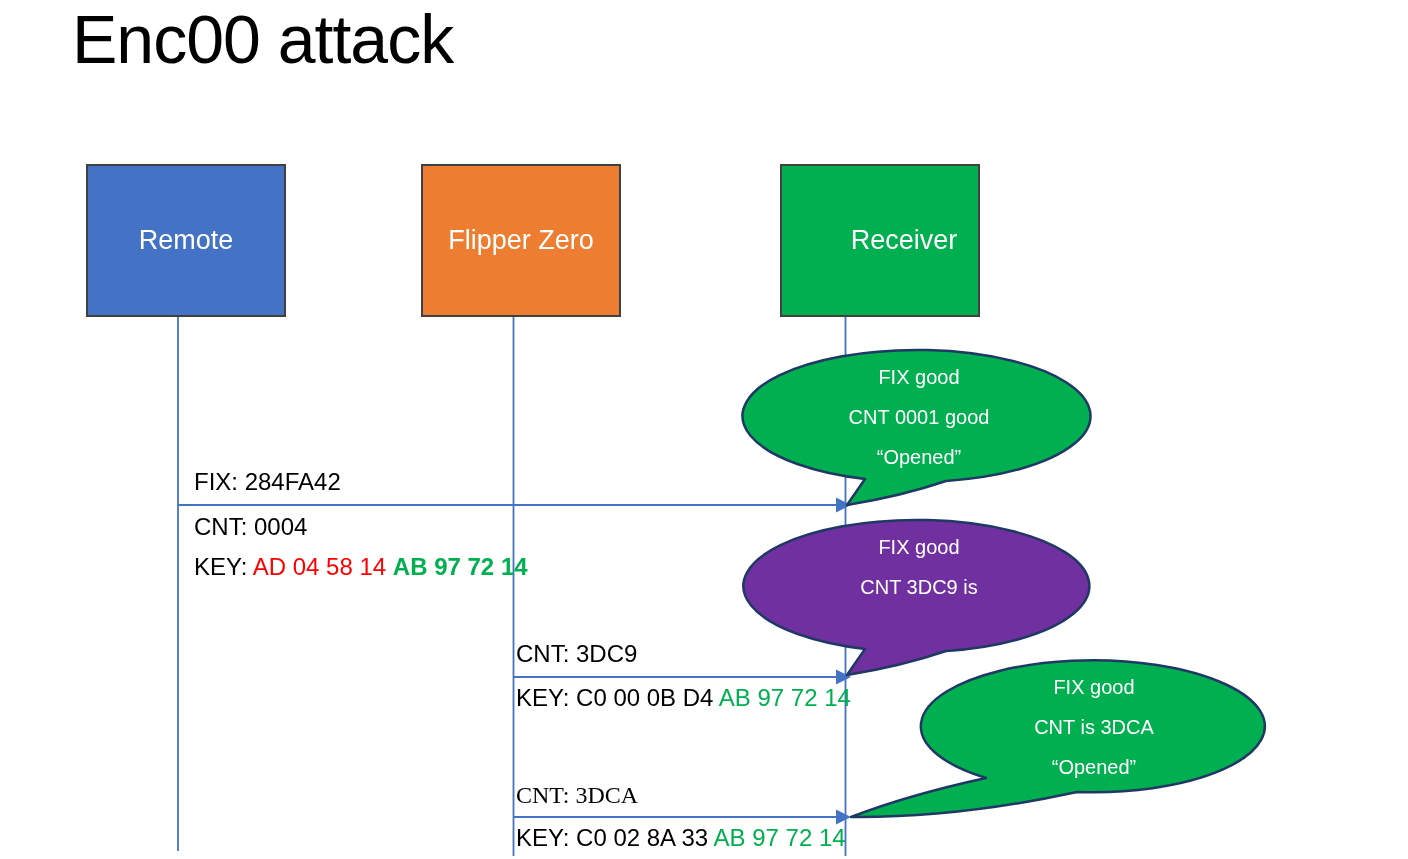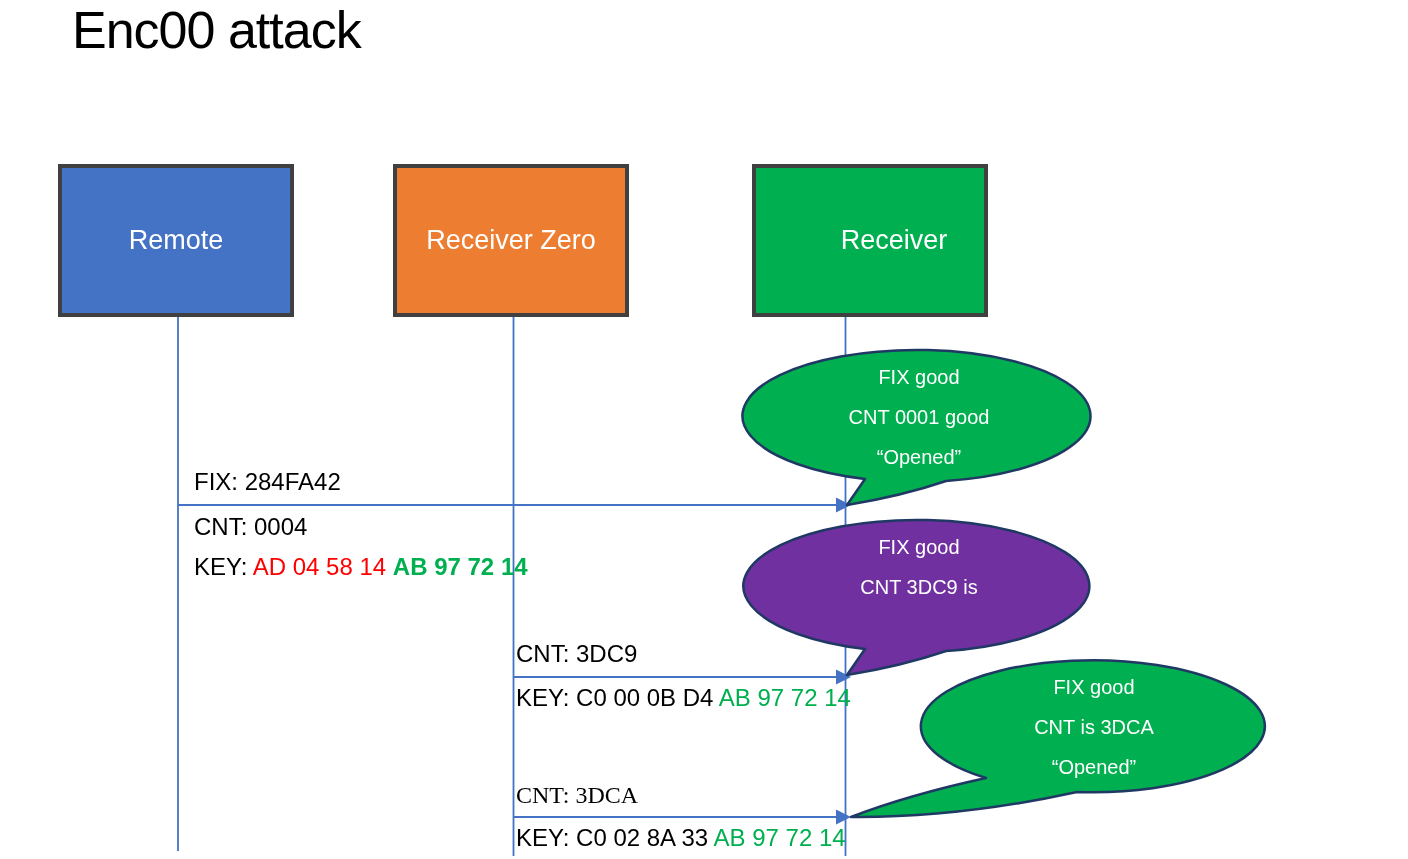--- a/index.html
+++ b/index.html
@@ -10,35 +10,36 @@
     height: 859px;
     background: #ffffff;
     overflow: hidden;
     font-family: "Liberation Sans", sans-serif;
     color: #000;
   }
   .abs { position: absolute; }
 
   .slide-title {
     left: 72px; top: 0px;
-    font-size: 52px;
+    font-size: 68px;
     font-weight: 300;
     letter-spacing: -1px;
     color: #000;
     z-index: 2;
   }
 
   .actor-box {
-    width: 236px; height: 153px;
+    width: 200px; height: 153px;
     top: 164px;
-    border: 4px solid #404040;
+    border: 2px solid #404040;
     display: flex; align-items: center; justify-content: center;
     color: #fff;
     font-size: 27px;
     z-index: 2;
+    margin-left: 28px;
   }
   .actor-remote   { left: 58px;  background: #4472C4; }
   .actor-flipper  { left: 393px; background: #ED7D31; }
   .actor-receiver { left: 752px; background: #00B050; padding-left: 48px; }
 
   svg.layer { position: absolute; left: 0; top: 0; width: 1408px; height: 859px; }
   #wires   { z-index: 1; }
   #bubbles { z-index: 4; }
 
   .msg-label {
@@ -71,21 +72,21 @@
 <body>
 
 <div id="slide">
 
   <div class="abs slide-title">Enc00 attack</div>
 
   <div class="abs actor-box actor-remote">
     <span>Remote</span>
   </div>
   <div class="abs actor-box actor-flipper">
-    <span>Receiver Zero</span>
+    <span>Flipper Zero</span>
   </div>
   <div class="abs actor-box actor-receiver">
     <span>Receiver</span>
   </div>
 
   <svg class="layer" id="wires" viewBox="0 0 1408 859">
     <line x1="178" y1="317" x2="178" y2="851" stroke="#4472C4" stroke-width="1.8"></line>
     <line x1="513.5" y1="317" x2="513.5" y2="856" stroke="#4472C4" stroke-width="1.8"></line>
     <line x1="845.5" y1="317" x2="845.5" y2="856" stroke="#4472C4" stroke-width="1.8"></line>
 

